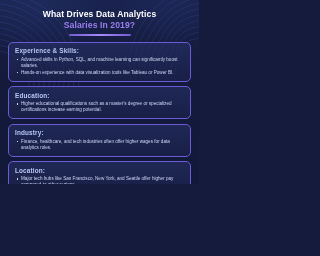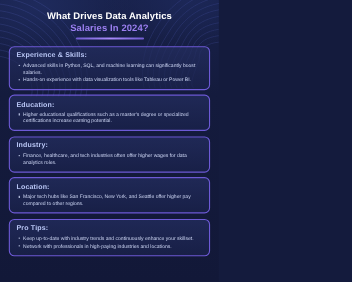--- a/index.html
+++ b/index.html
@@ -4,21 +4,21 @@
 <style>
   * { margin:0; padding:0; box-sizing:border-box; }
   html, body {
     width:199px; height:256px;
     background:#141b3d;
     font-family:"Liberation Sans", sans-serif;
     overflow:hidden;
   }
   #poster {
     position:relative;
-    width:199px; height:256px;
+    width:199px; height:184px;
     background:
       radial-gradient(ellipse 120px 70px at 18% 2%, #1e2a5c 0%, rgba(30,42,92,0) 70%),
       radial-gradient(ellipse 110px 60px at 86% 0%, #1c2757 0%, rgba(28,39,87,0) 70%),
       linear-gradient(180deg,#18214a 0%, #141b3d 34%, #121838 100%);
     overflow:hidden;
   }
   .waves { position:absolute; top:0; pointer-events:none; opacity:.85; }
   .waves.left  { left:-14px; top:-16px; }
   .waves.right { right:-16px; top:-20px; }
 
@@ -111,21 +111,21 @@
       <path d="M105 34 C 73 32, 58 43, 50 62 C 41 77, 37 90, 41 100"></path>
       <path d="M105 40 C 72 38, 60 48, 54 66 C 46 80, 42 92, 46 100"></path>
       <path d="M105 46 C 71 44, 62 54, 58 69 C 51 83, 47 94, 51 100"></path>
       <path d="M105 52 C 70 50, 64 59, 62 72 C 56 85, 52 96, 56 100"></path>
       <path d="M105 58 C 70 56, 66 64, 66 75 C 61 87, 57 97, 61 100"></path>
     </g>
   </svg>
 
   <div class="header">
     <span class="title-main">What Drives Data Analytics</span>
-    <span class="title-accent">Salaries In 2024?</span>
+    <span class="title-accent">Salaries In 2019?</span>
     <div class="title-rule"></div>
   </div>
 
   <div class="cards">
 
     <div class="card">
       <div class="card-title">Experience &amp; Skills:</div>
       <ul class="bullets">
         <li class="bullet">Advanced skills in Python, SQL, and machine learning can significantly boost salaries.</li>
         <li class="bullet">Hands-on experience with data visualization tools like Tableau or Power BI.</li>

